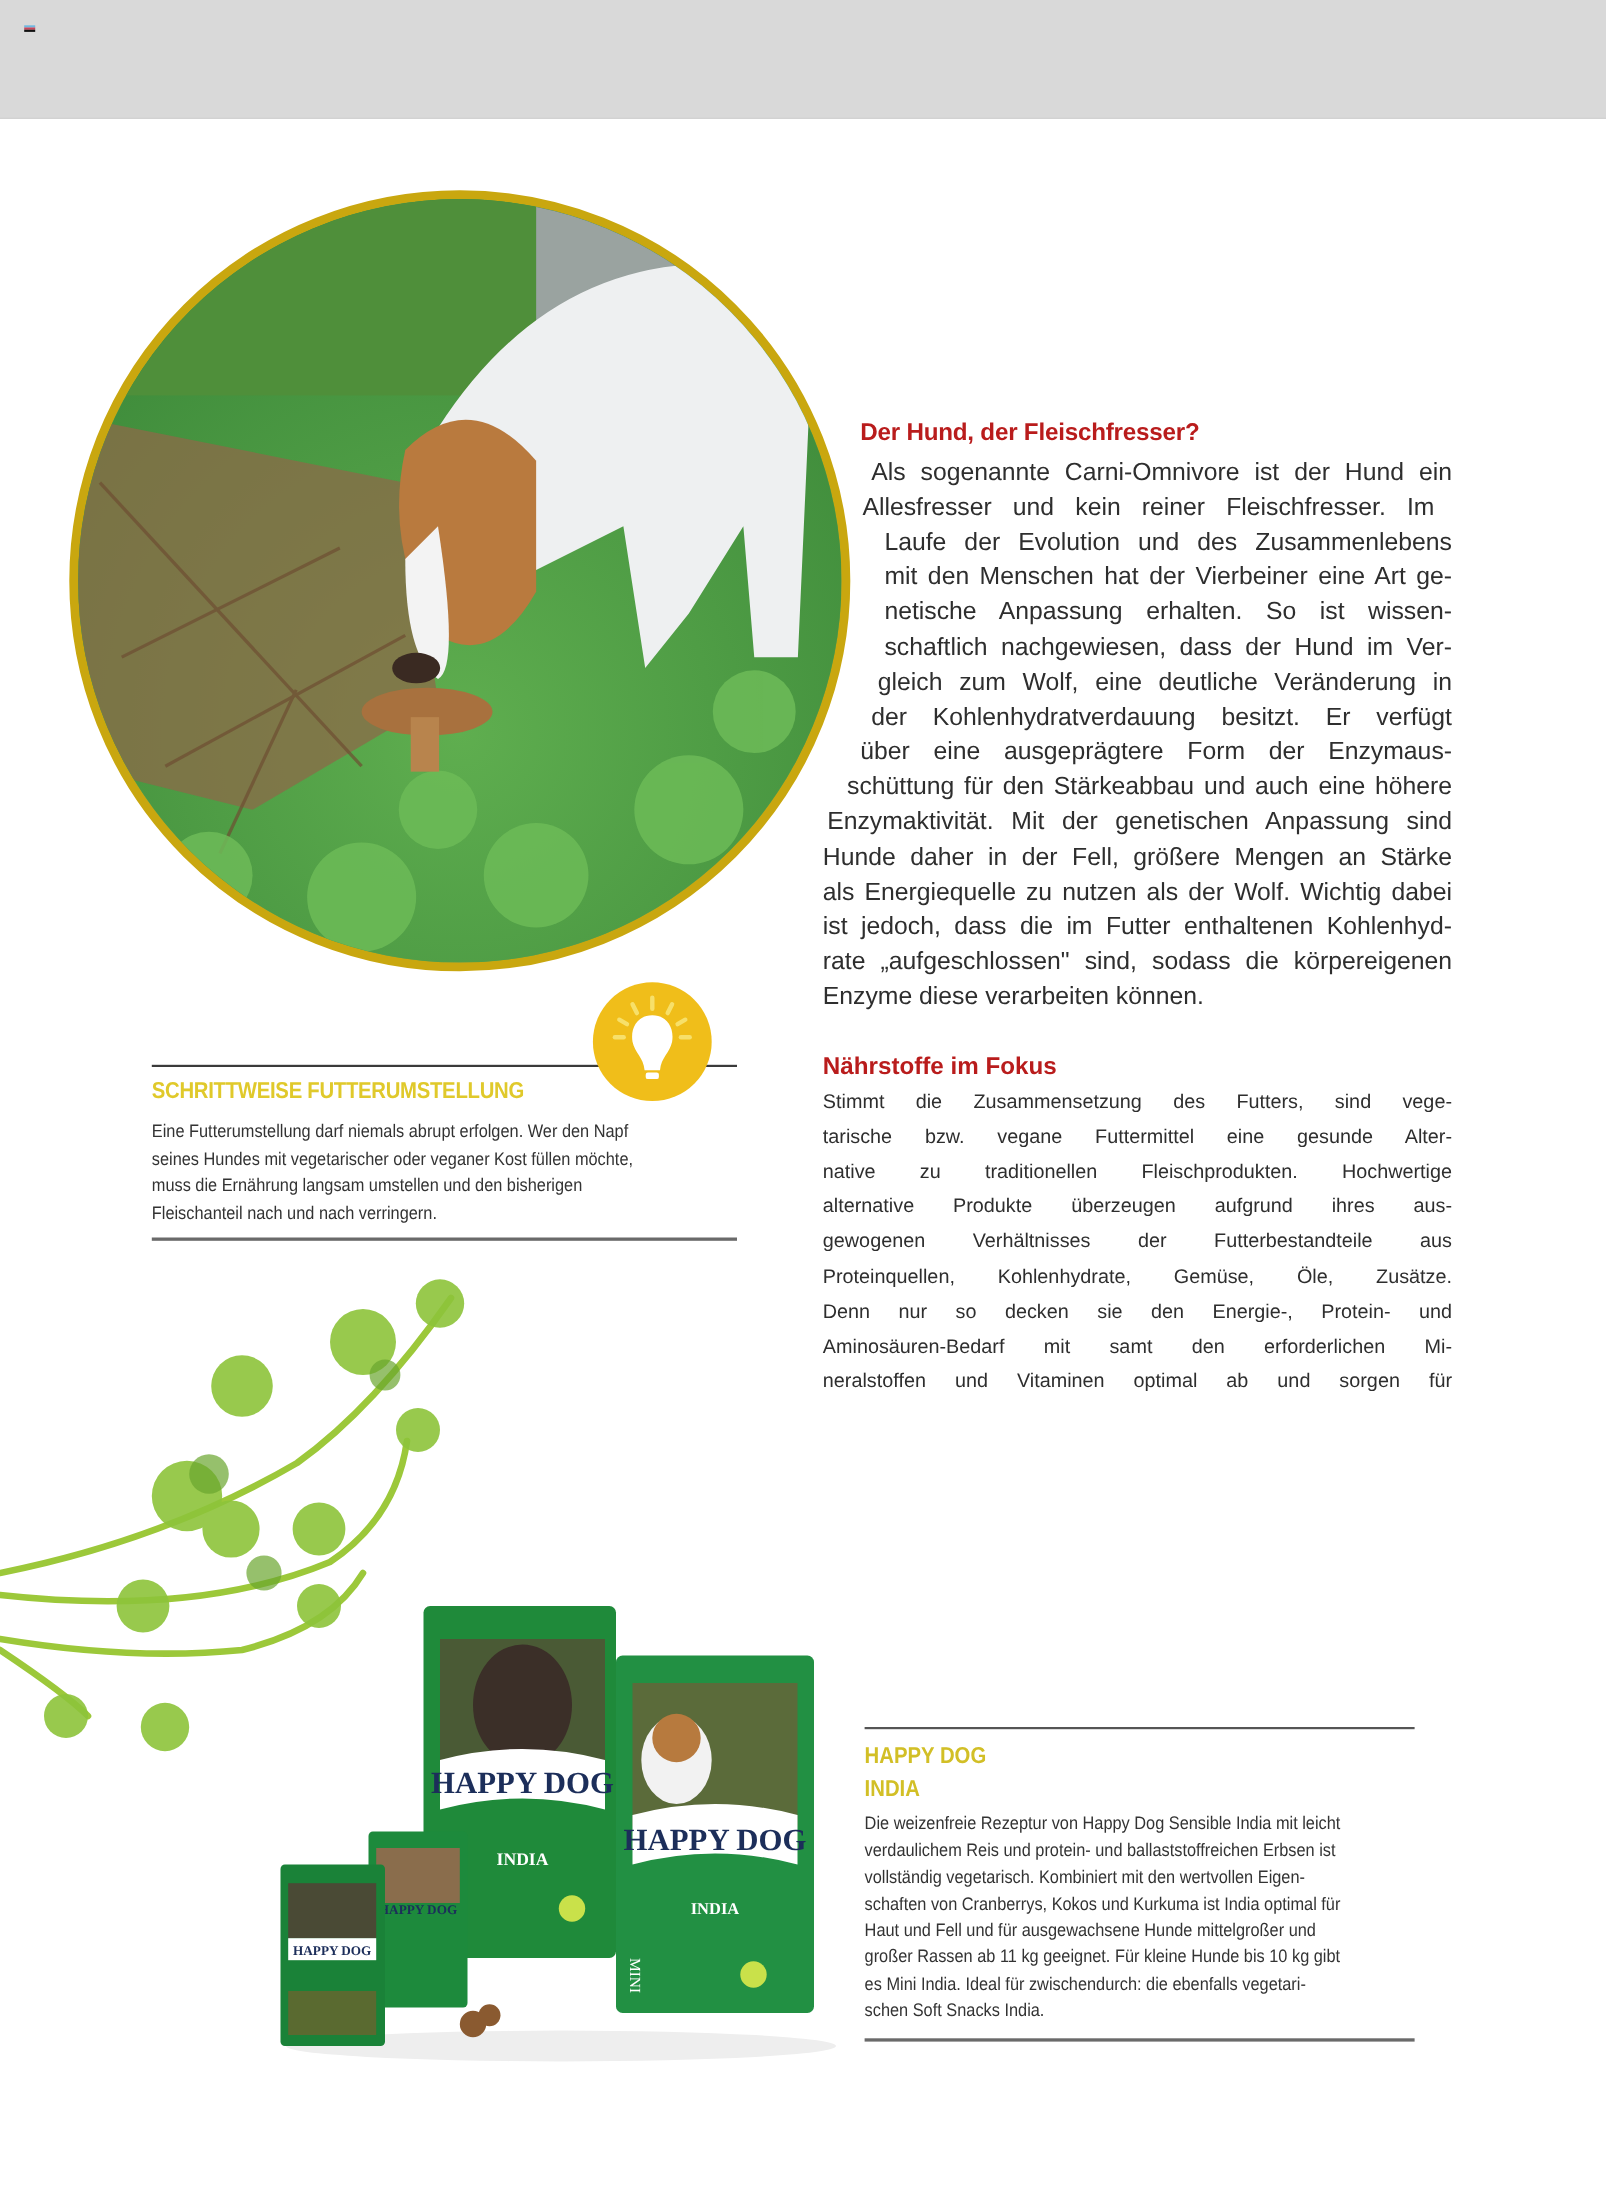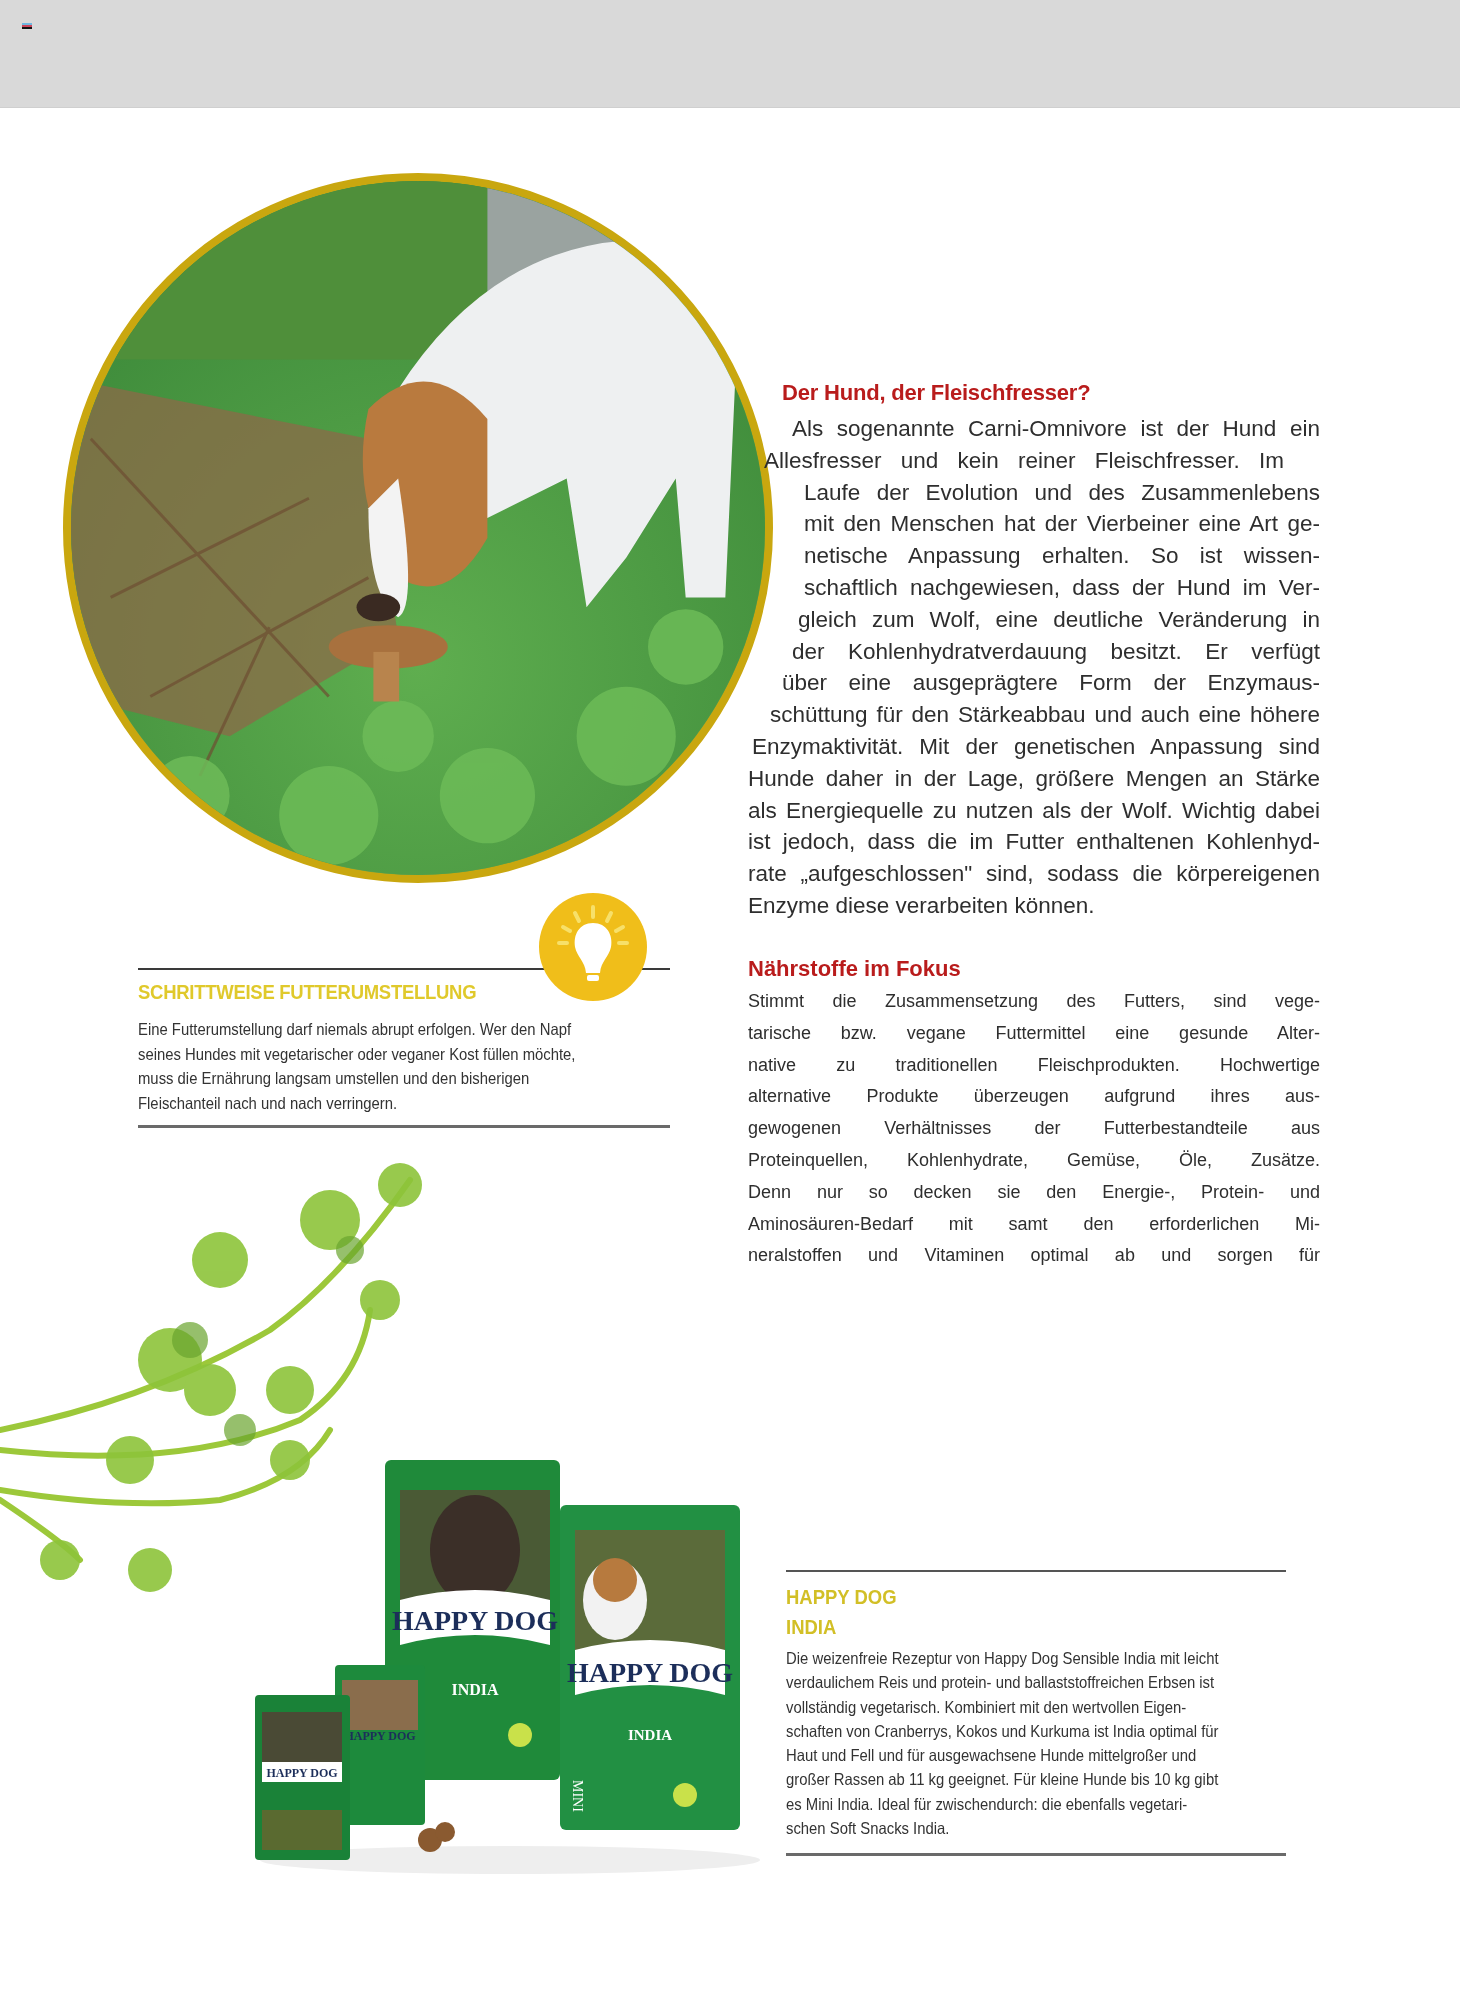--- a/index.html
+++ b/index.html
@@ -87,31 +87,31 @@
     <path d="M330 300 Q350 430 330 440 Q300 420 300 330 Z" fill="#f3f3f3"></path>
     <ellipse cx="310" cy="430" rx="22" ry="14" fill="#3a2a22"></ellipse>
     <ellipse cx="320" cy="470" rx="60" ry="22" fill="#a8713e"></ellipse>
     <rect x="305" y="475" width="26" height="50" fill="#b8844d"></rect>
   </svg>
 </div>
 
 <div class="h1 h-yellow">Der Hund, der Fleischfresser?</div>
 <div class="para" style="left:0;top:413px;width:1460px;height:520px;">
   <span class="ln" style="left:792px;top:0px;width:528px">Als sogenannte Carni-Omnivore ist der Hund ein</span>
-  <span class="ln" style="left:764px;top:31.8px;width:520px">Allesfresser und kein reiner Fleischfresser. Im</span>
+  <span class="ln" style="left:784px;top:31.8px;width:520px">Allesfresser und kein reiner Fleischfresser. Im</span>
   <span class="ln" style="left:804px;top:63.6px;width:516px">Laufe der Evolution und des Zusammenlebens</span>
   <span class="ln" style="left:804px;top:95.4px;width:516px">mit den Menschen hat der Vierbeiner eine Art ge-</span>
   <span class="ln" style="left:804px;top:127.2px;width:516px">netische Anpassung erhalten. So ist wissen-</span>
   <span class="ln" style="left:804px;top:159px;width:516px">schaftlich nachgewiesen, dass der Hund im Ver-</span>
   <span class="ln" style="left:798px;top:190.8px;width:522px">gleich zum Wolf, eine deutliche Veränderung in</span>
   <span class="ln" style="left:792px;top:222.6px;width:528px">der Kohlenhydratverdauung besitzt. Er verfügt</span>
   <span class="ln" style="left:782px;top:254.4px;width:538px">über eine ausgeprägtere Form der Enzymaus-</span>
   <span class="ln" style="left:770px;top:286.2px;width:550px">schüttung für den Stärkeabbau und auch eine höhere</span>
   <span class="ln" style="left:752px;top:318px;width:568px">Enzymaktivität. Mit der genetischen Anpassung sind</span>
-  <span class="ln" style="left:748px;top:349.8px;width:572px">Hunde daher in der Lage, größere Mengen an Stärke</span>
+  <span class="ln" style="left:748px;top:349.8px;width:572px">Hunde daher in der Fell, größere Mengen an Stärke</span>
   <span class="ln" style="left:748px;top:381.6px;width:572px">als Energiequelle zu nutzen als der Wolf. Wichtig dabei</span>
   <span class="ln" style="left:748px;top:413.4px;width:572px">ist jedoch, dass die im Futter enthaltenen Kohlenhyd-</span>
   <span class="ln" style="left:748px;top:445.2px;width:572px">rate „aufgeschlossen" sind, sodass die körpereigenen</span>
   <span class="ln" style="left:748px;top:477px;width:572px;text-align-last:left">Enzyme diese verarbeiten können.</span>
 </div>
 
 <div class="h2 h-yellow">Nährstoffe im Fokus</div>
 <div class="para2">
   <span class="ln">Stimmt die Zusammensetzung des Futters, sind vege-</span>
   <span class="ln">tarische bzw. vegane Futtermittel eine gesunde Alter-</span>

